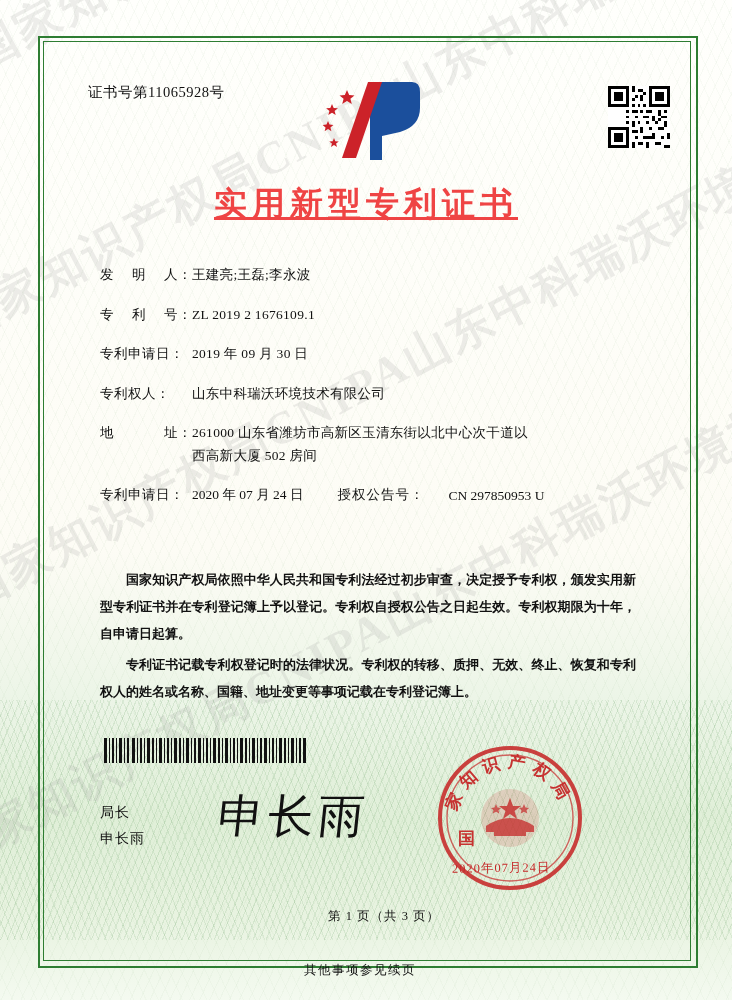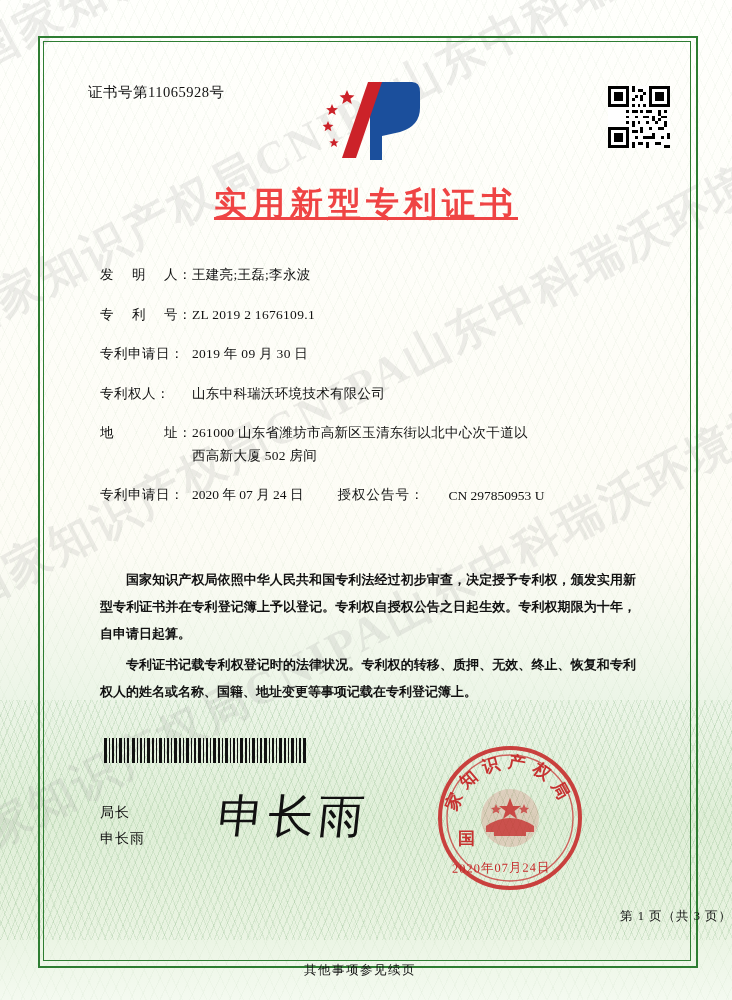--- a/index.html
+++ b/index.html
@@ -215,21 +215,21 @@
     font-size: 12.5px;
     color: #c62828;
     letter-spacing: 1px;
     transform: rotate(-1deg);
   }
 
   
   .page-no {
     position: absolute;
     left: 0; right: 0; top: 908px;
-    text-align: right;
+    text-align: center;
     font-size: 12.5px;
     color: #111;
     letter-spacing: 1px;
     padding-left: 36px;
   }
   .footer-note {
     position: absolute;
     left: 0; right: 12px; top: 962px;
     text-align: center;
     font-size: 12.5px;

